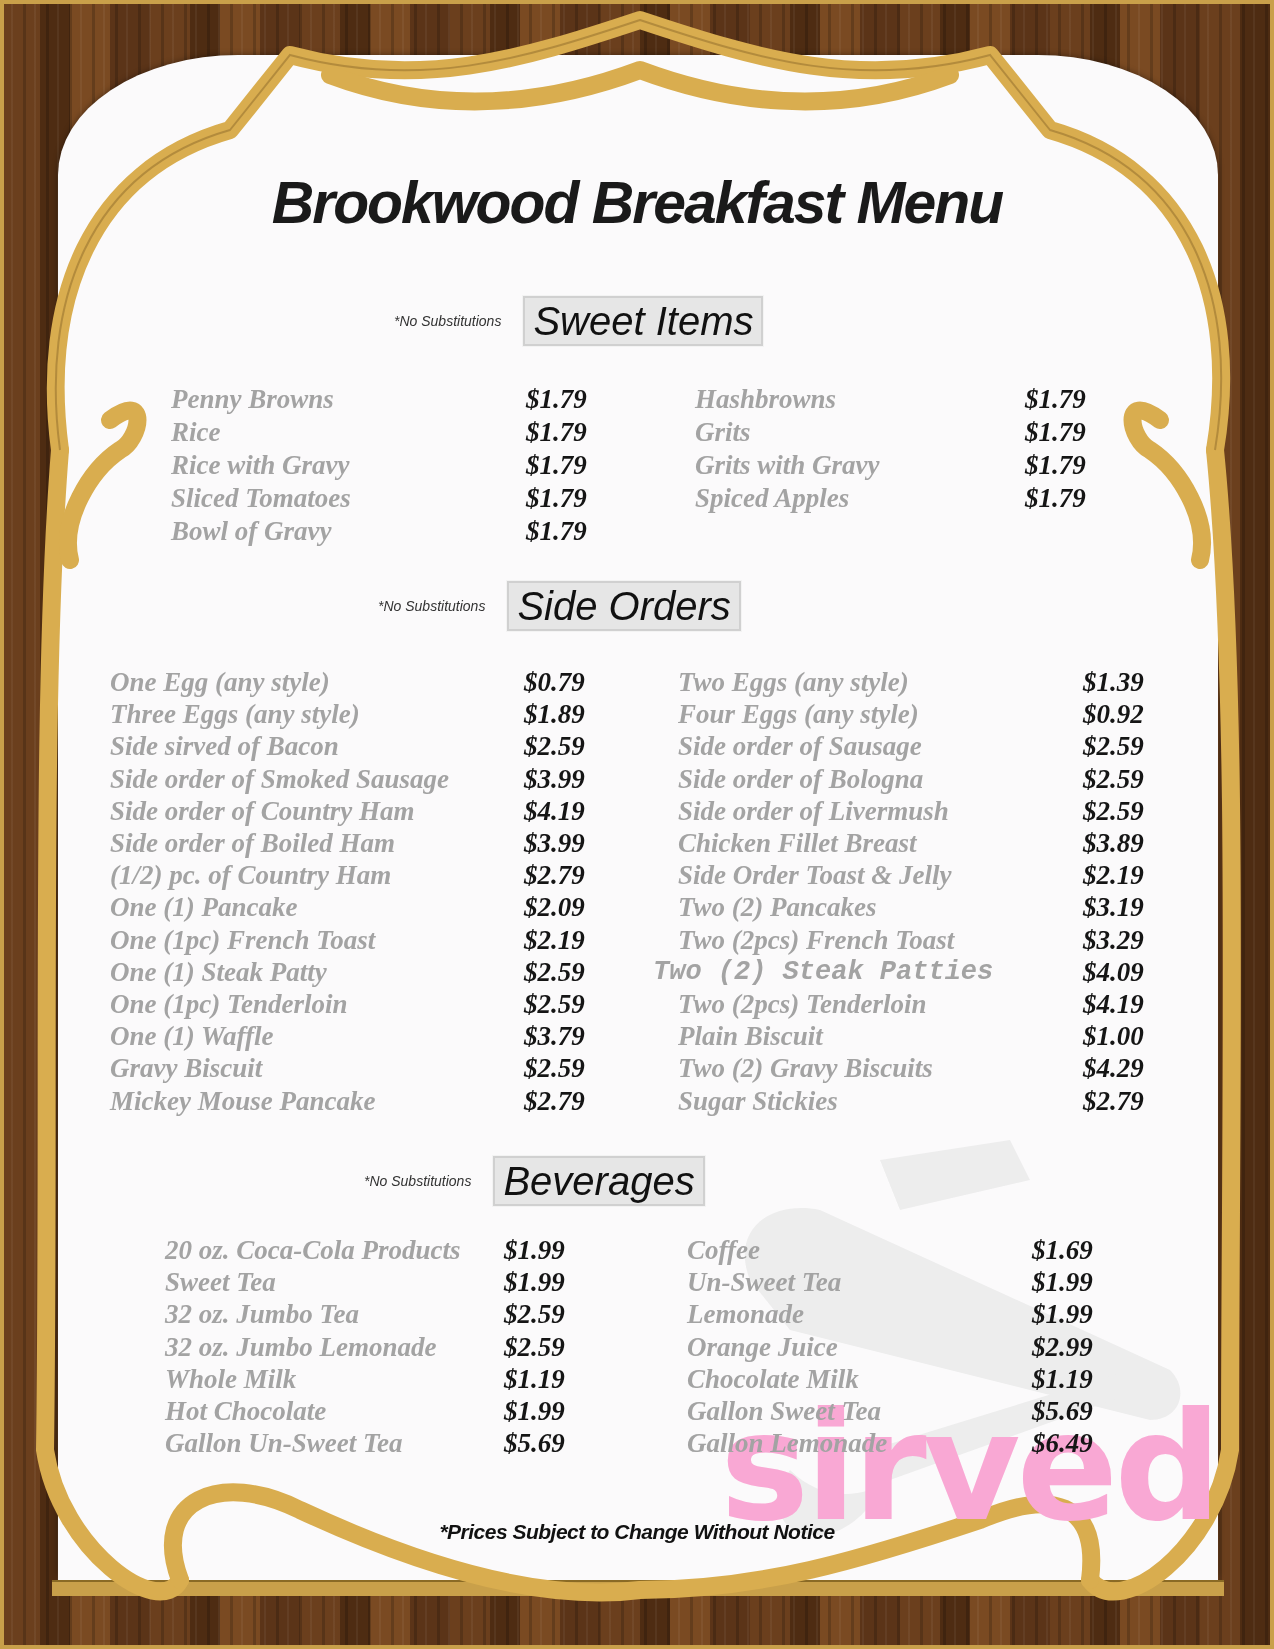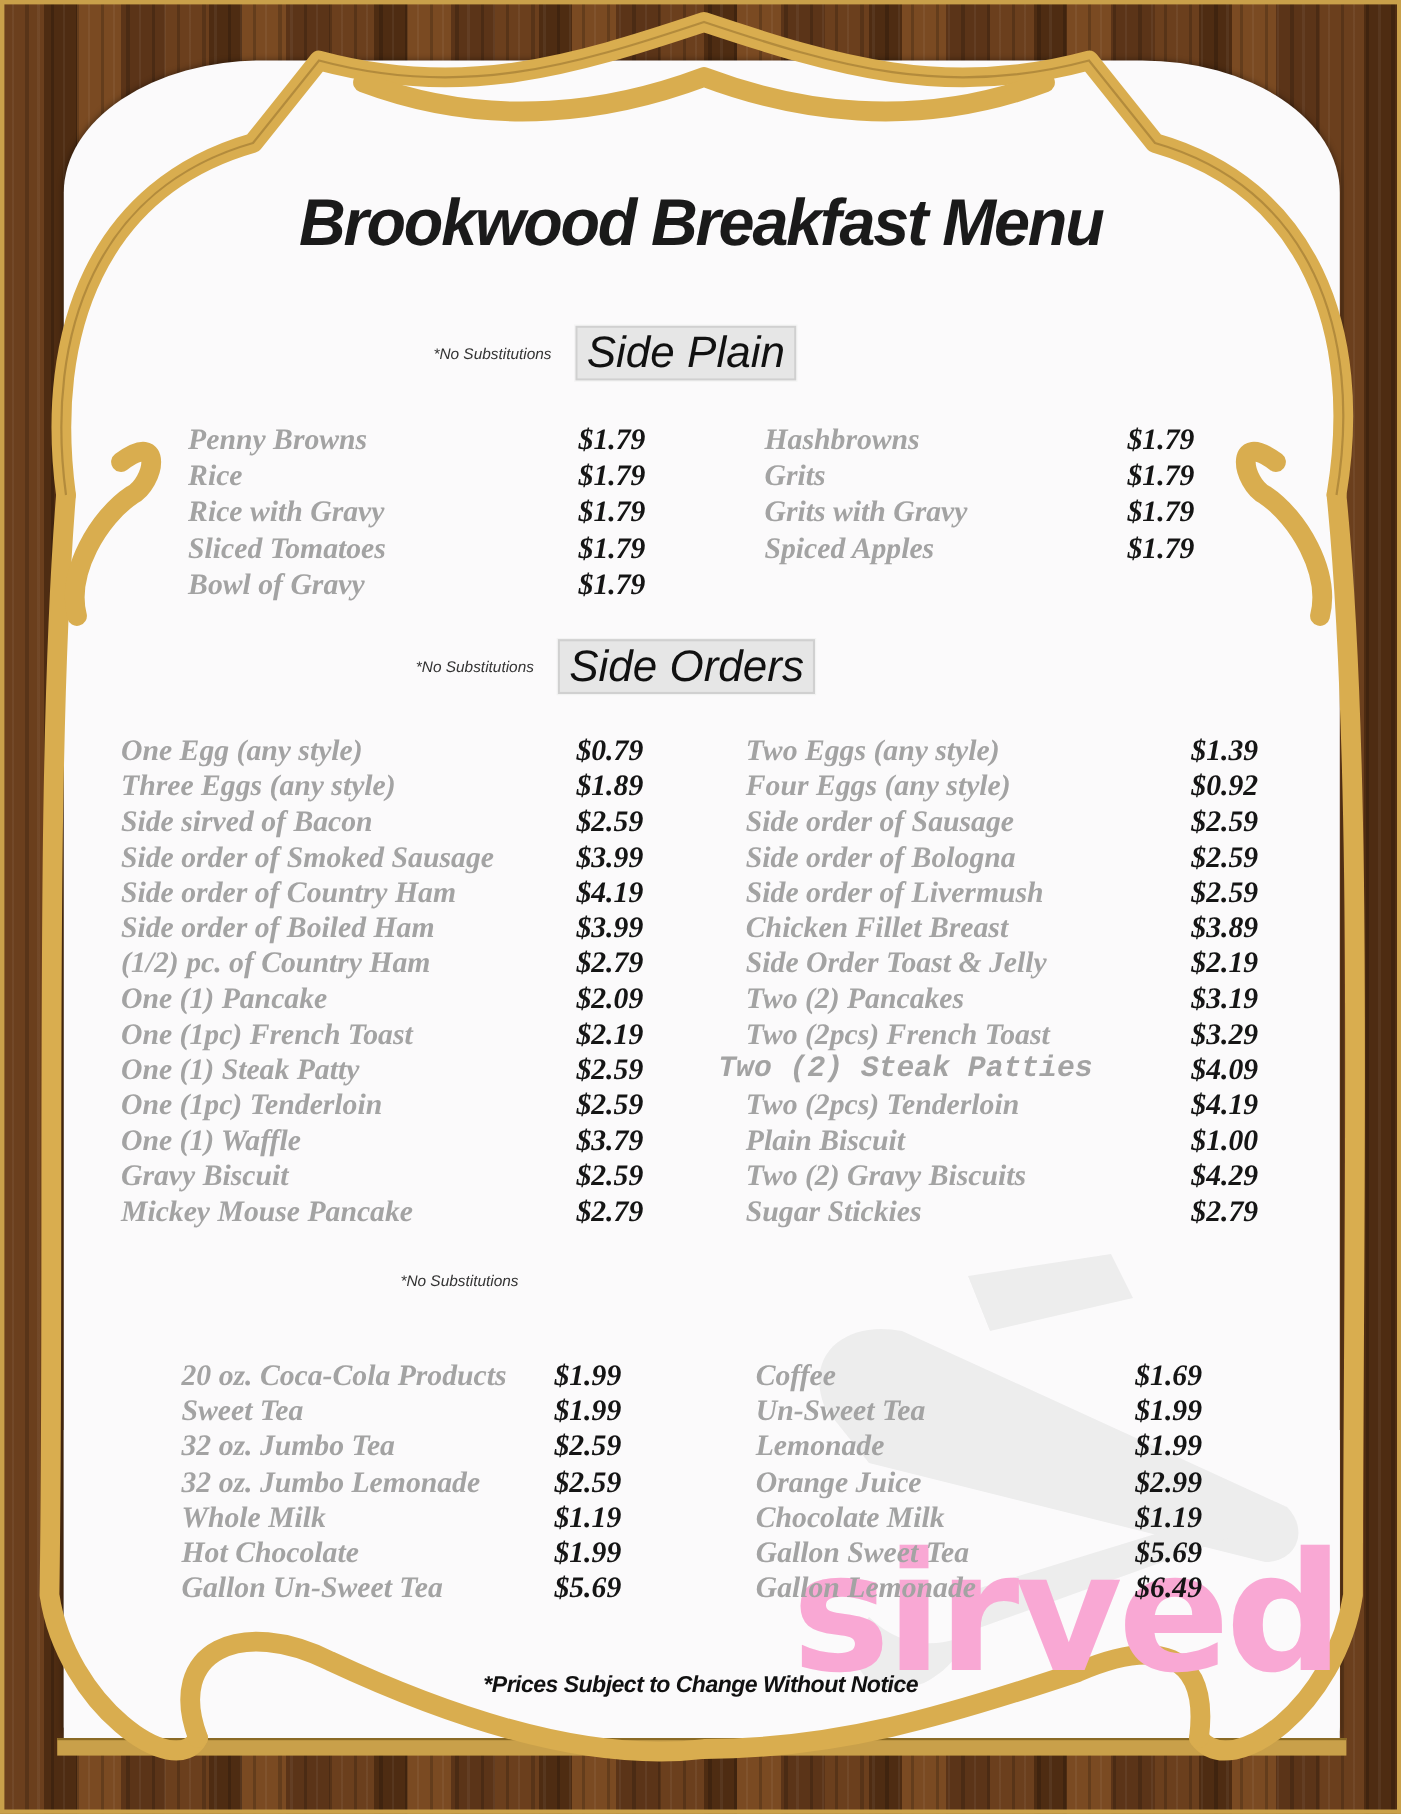--- a/index.html
+++ b/index.html
@@ -62,21 +62,21 @@
     <path d="M20 140 C0 90 40 60 90 70 L440 230 C460 250 450 280 420 280 L60 190 Z"></path>
     <path d="M60 330 C30 370 60 410 110 390 C150 370 160 330 140 310 L400 230 L410 250 L160 340 C130 360 90 360 60 330Z"></path>
   </g>
 </svg>
 <div class="wm-text">sirved</div>
 
 <div class="title">Brookwood Breakfast Menu</div>
 
 <div class="sec-head" style="left:394px;top:296px;">
   <span class="nosub">*No Substitutions</span>
-  <span class="sec-box">Side Plain</span>
+  <span class="sec-box">Sweet Items</span>
 </div>
 <div id="side-items">
     <div class="row" style="left: 171px; top: 384px;">Penny Browns</div>
     <div class="price" style="left: 526px; top: 384px;">$1.79</div>
     <div class="row" style="left: 171px; top: 417px;">Rice</div>
     <div class="price" style="left: 526px; top: 417px;">$1.79</div>
     <div class="row" style="left: 171px; top: 450px;">Rice with Gravy</div>
     <div class="price" style="left: 526px; top: 450px;">$1.79</div>
     <div class="row" style="left: 171px; top: 483px;">Sliced Tomatoes</div>
     <div class="price" style="left: 526px; top: 483px;">$1.79</div>
@@ -150,20 +150,21 @@
     <div class="row" style="left: 678px; top: 1021px;">Plain Biscuit</div>
     <div class="price" style="left: 1083px; top: 1021px;">$1.00</div>
     <div class="row" style="left: 678px; top: 1053px;">Two (2) Gravy Biscuits</div>
     <div class="price" style="left: 1083px; top: 1053px;">$4.29</div>
     <div class="row" style="left: 678px; top: 1086px;">Sugar Stickies</div>
     <div class="price" style="left: 1083px; top: 1086px;">$2.79</div>
   </div>
 
 <div class="sec-head" style="left:364px;top:1156px;">
   <span class="nosub">*No Substitutions</span>
+  <span class="sec-box">Beverages</span>
 </div>
 <div id="beverages">
     <div class="row" style="left: 165px; top: 1235px;">20 oz. Coca-Cola Products</div>
     <div class="price" style="left: 504px; top: 1235px;">$1.99</div>
     <div class="row" style="left: 165px; top: 1267px;">Sweet Tea</div>
     <div class="price" style="left: 504px; top: 1267px;">$1.99</div>
     <div class="row" style="left: 165px; top: 1299px;">32 oz. Jumbo Tea</div>
     <div class="price" style="left: 504px; top: 1299px;">$2.59</div>
     <div class="row" style="left: 165px; top: 1332px;">32 oz. Jumbo Lemonade</div>
     <div class="price" style="left: 504px; top: 1332px;">$2.59</div>

